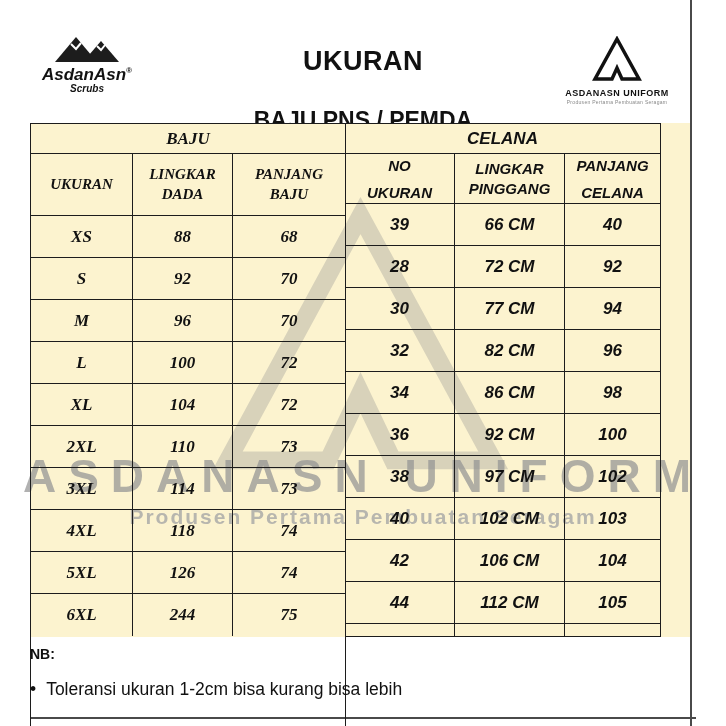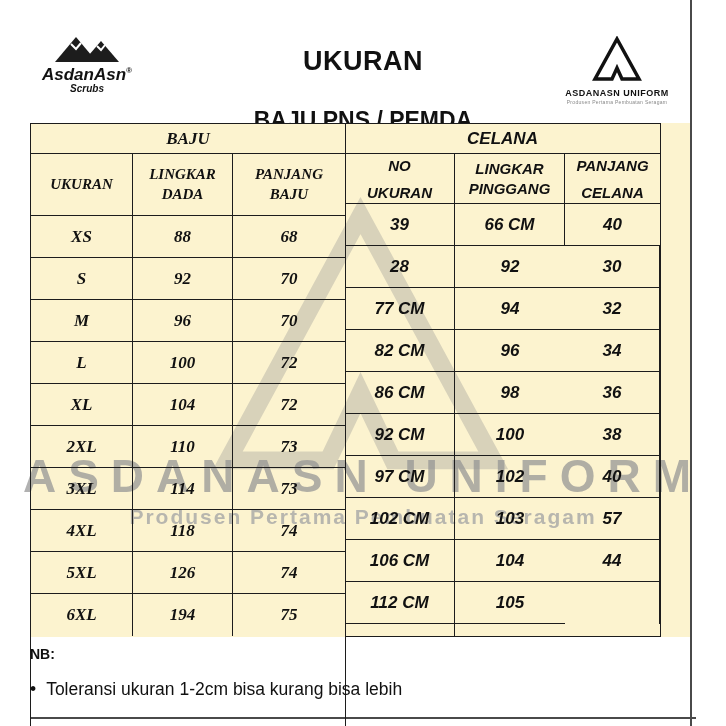--- a/index.html
+++ b/index.html
@@ -132,38 +132,39 @@
 
     <div class="cell data br bb">4XL</div>
     <div class="cell data br bb">118</div>
     <div class="cell data bb">74</div>
 
     <div class="cell data br bb">5XL</div>
     <div class="cell data br bb">126</div>
     <div class="cell data bb">74</div>
 
     <div class="cell data br">6XL</div>
-    <div class="cell data br">194</div>
+    <div class="cell data br">244</div>
     <div class="cell data">75</div>
   </div>
 
   <div class="tbl tbl-right">
     <div class="cell gh bb">CELANA</div>
     <div class="cell hdr hdr-sp br bb">NO
 UKURAN</div>
     <div class="cell hdr br bb">LINGKAR
 PINGGANG</div>
     <div class="cell hdr hdr-sp bb">PANJANG
 CELANA</div>
 
     <div class="cell data br bb">39</div>
     <div class="cell data br bb">66 CM</div>
     <div class="cell data bb">40</div>
 
     <div class="cell data br bb">28</div>
+    <div class="cell data br bb">72 CM</div>
     <div class="cell data bb">92</div>
 
     <div class="cell data br bb">30</div>
     <div class="cell data br bb">77 CM</div>
     <div class="cell data bb">94</div>
 
     <div class="cell data br bb">32</div>
     <div class="cell data br bb">82 CM</div>
     <div class="cell data bb">96</div>
 
@@ -176,21 +177,21 @@
     <div class="cell data bb">100</div>
 
     <div class="cell data br bb">38</div>
     <div class="cell data br bb">97 CM</div>
     <div class="cell data bb">102</div>
 
     <div class="cell data br bb">40</div>
     <div class="cell data br bb">102 CM</div>
     <div class="cell data bb">103</div>
 
-    <div class="cell data br bb">57</div>
+    <div class="cell data br bb">42</div>
     <div class="cell data br bb">106 CM</div>
     <div class="cell data bb">104</div>
 
     <div class="cell data br bb">44</div>
     <div class="cell data br bb">112 CM</div>
     <div class="cell data bb">105</div>
 
     <div class="cell br"></div>
     <div class="cell br"></div>
     <div class="cell"></div>

